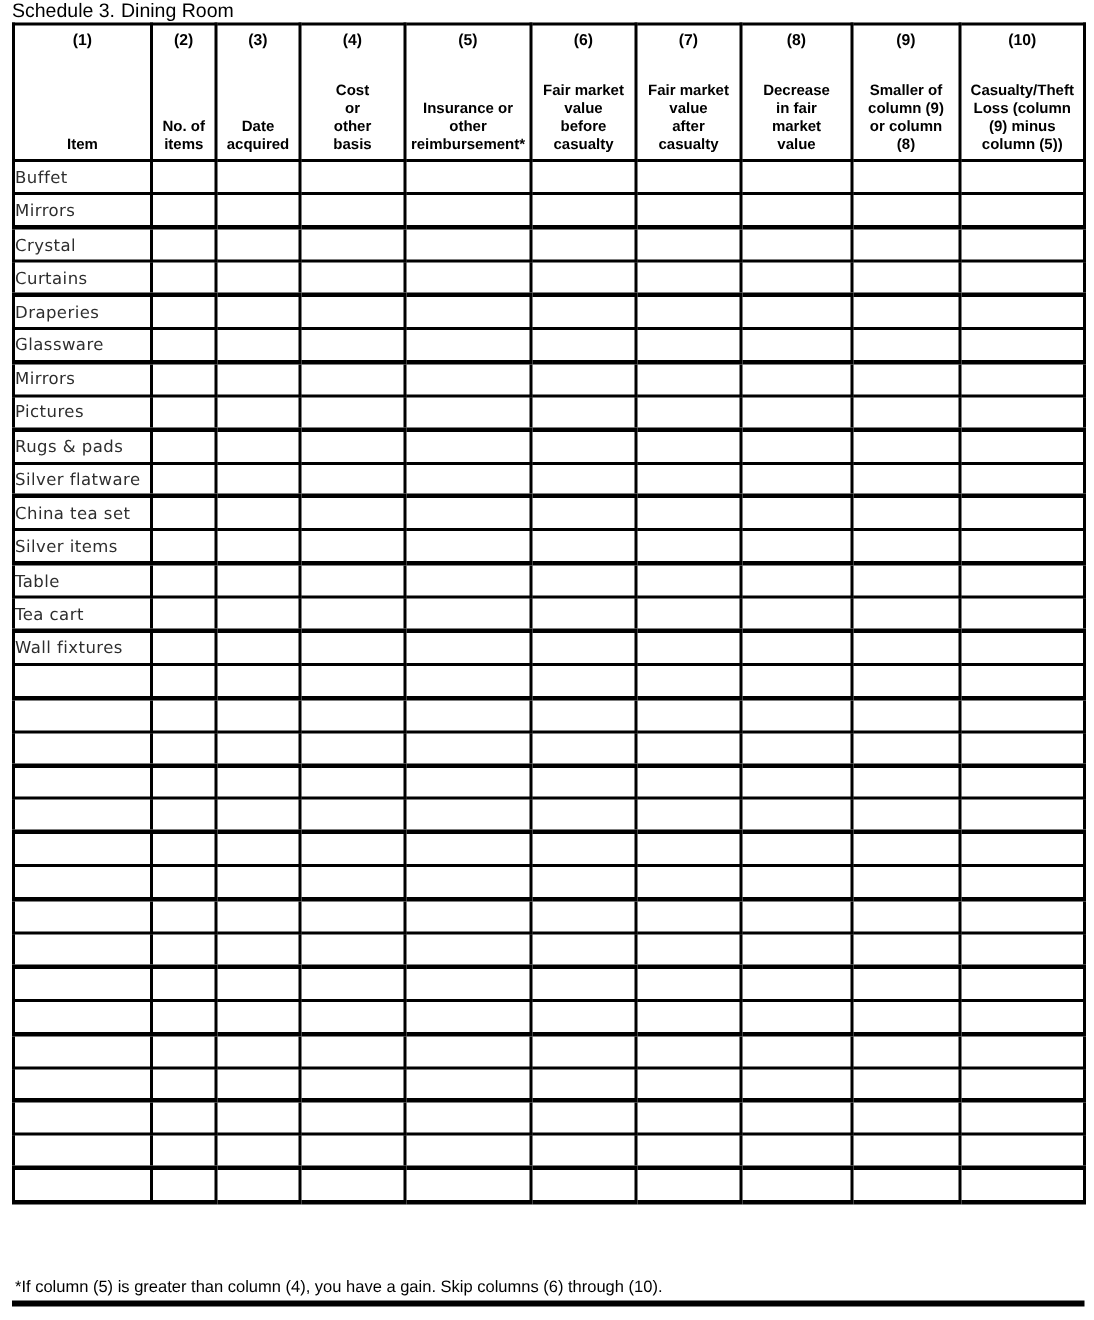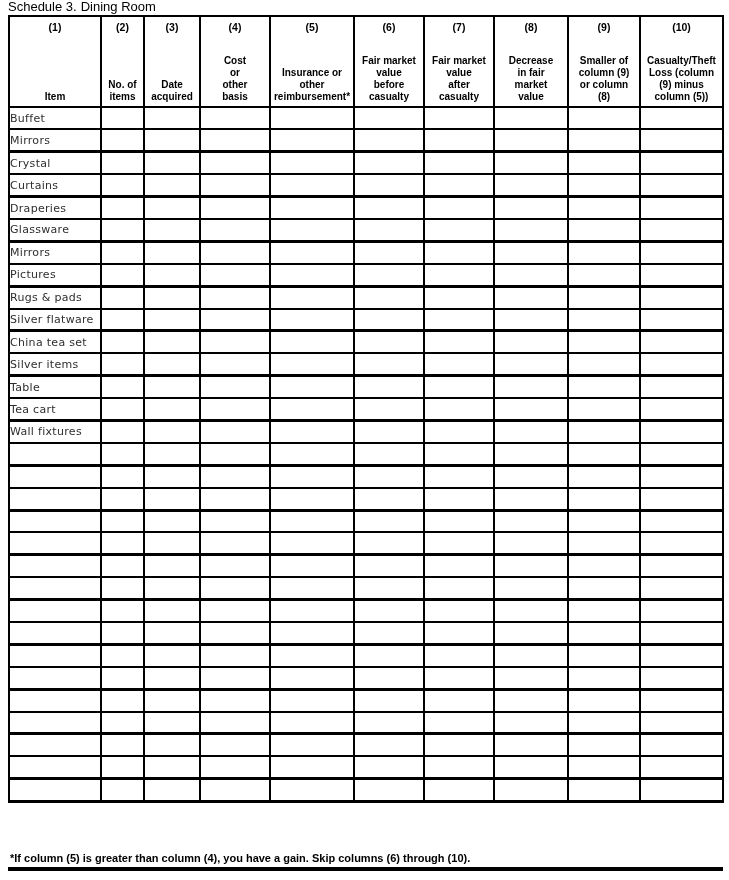--- a/index.html
+++ b/index.html
@@ -81,21 +81,21 @@
     color: #2e2e2e;
     letter-spacing: 0.3px;
     padding-left: 4px;
     vertical-align: middle;
   }
   .footnote {
     position: absolute;
     left: 10px;
     top: 852px;
     font-size: 11px;
-    font-weight: bold;
+    font-weight: normal;
     white-space: nowrap;
   }
   .bottom-rule {
     position: absolute;
     left: 8px;
     top: 867px;
     width: 715px;
     height: 4px;
     background: #000;
   }

